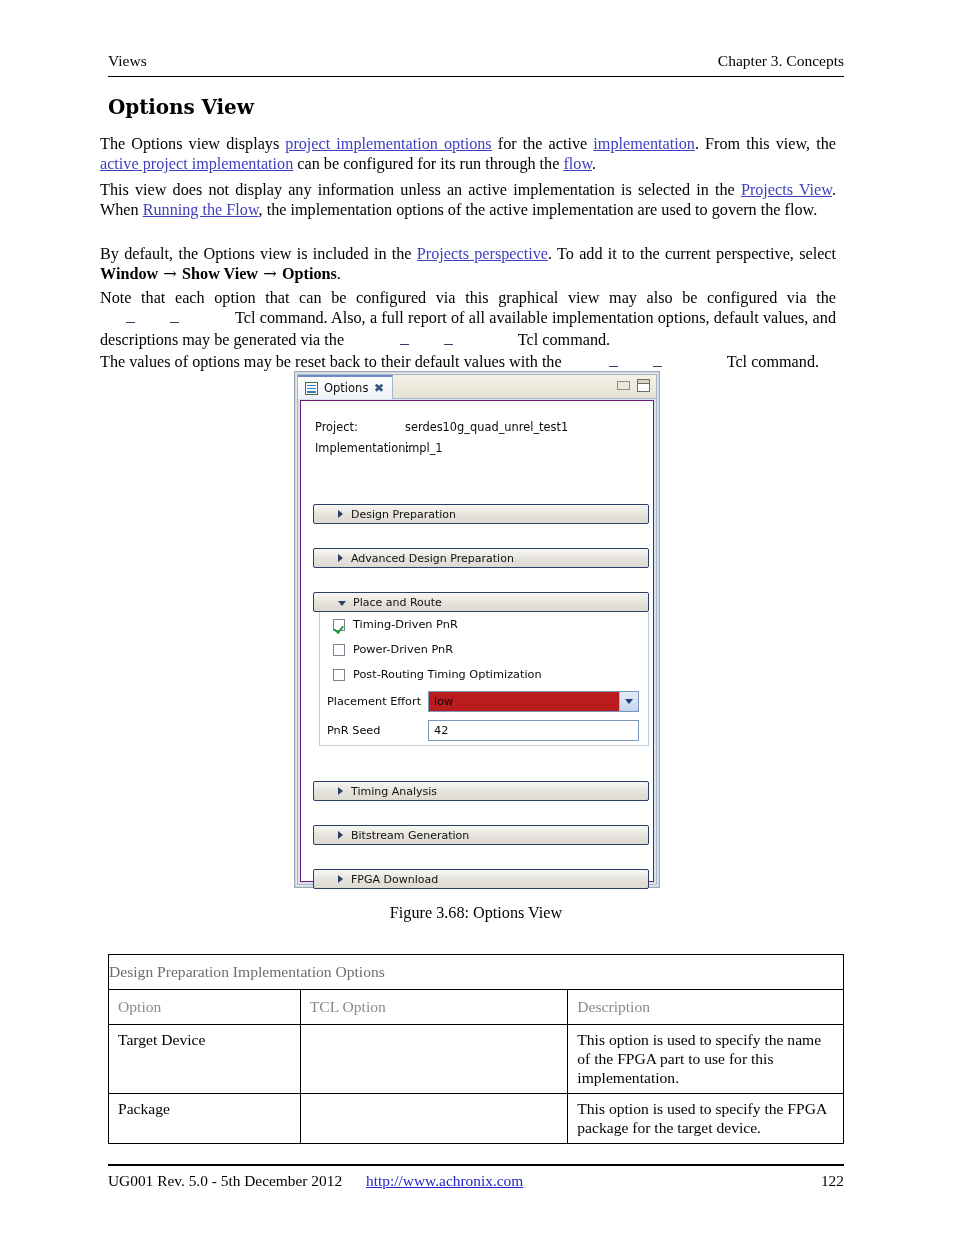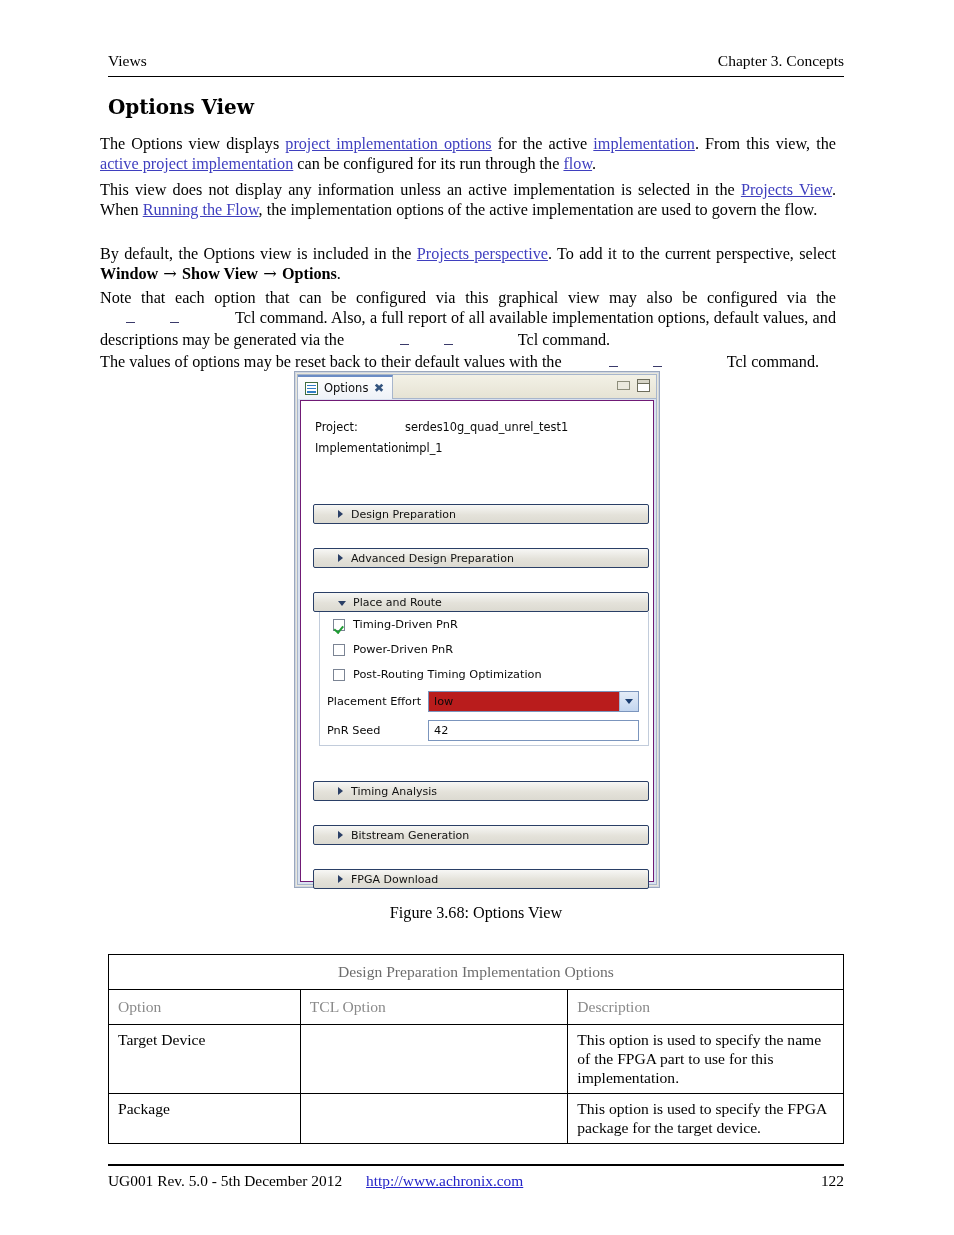--- a/index.html
+++ b/index.html
@@ -305,21 +305,20 @@
     border-collapse: collapse;
     font-size: 15.6px;
   }
   .tbl td {
     border: 1px solid #000000;
     padding: 5px 9px 6px 9px;
     vertical-align: top;
     line-height: 19px;
   }
   .tbl .thead-span {
-    text-align: center;
     color: #6d6d6d;
     padding: 7px 0 8px 0;
   }
   .tbl .col-head {
     color: #8a8a8a;
     padding: 7px 9px 8px 9px;
   }
   .c1 { width: 192px; }
   .c2 { width: 268px; }
   .c3 { width: 276px; }

